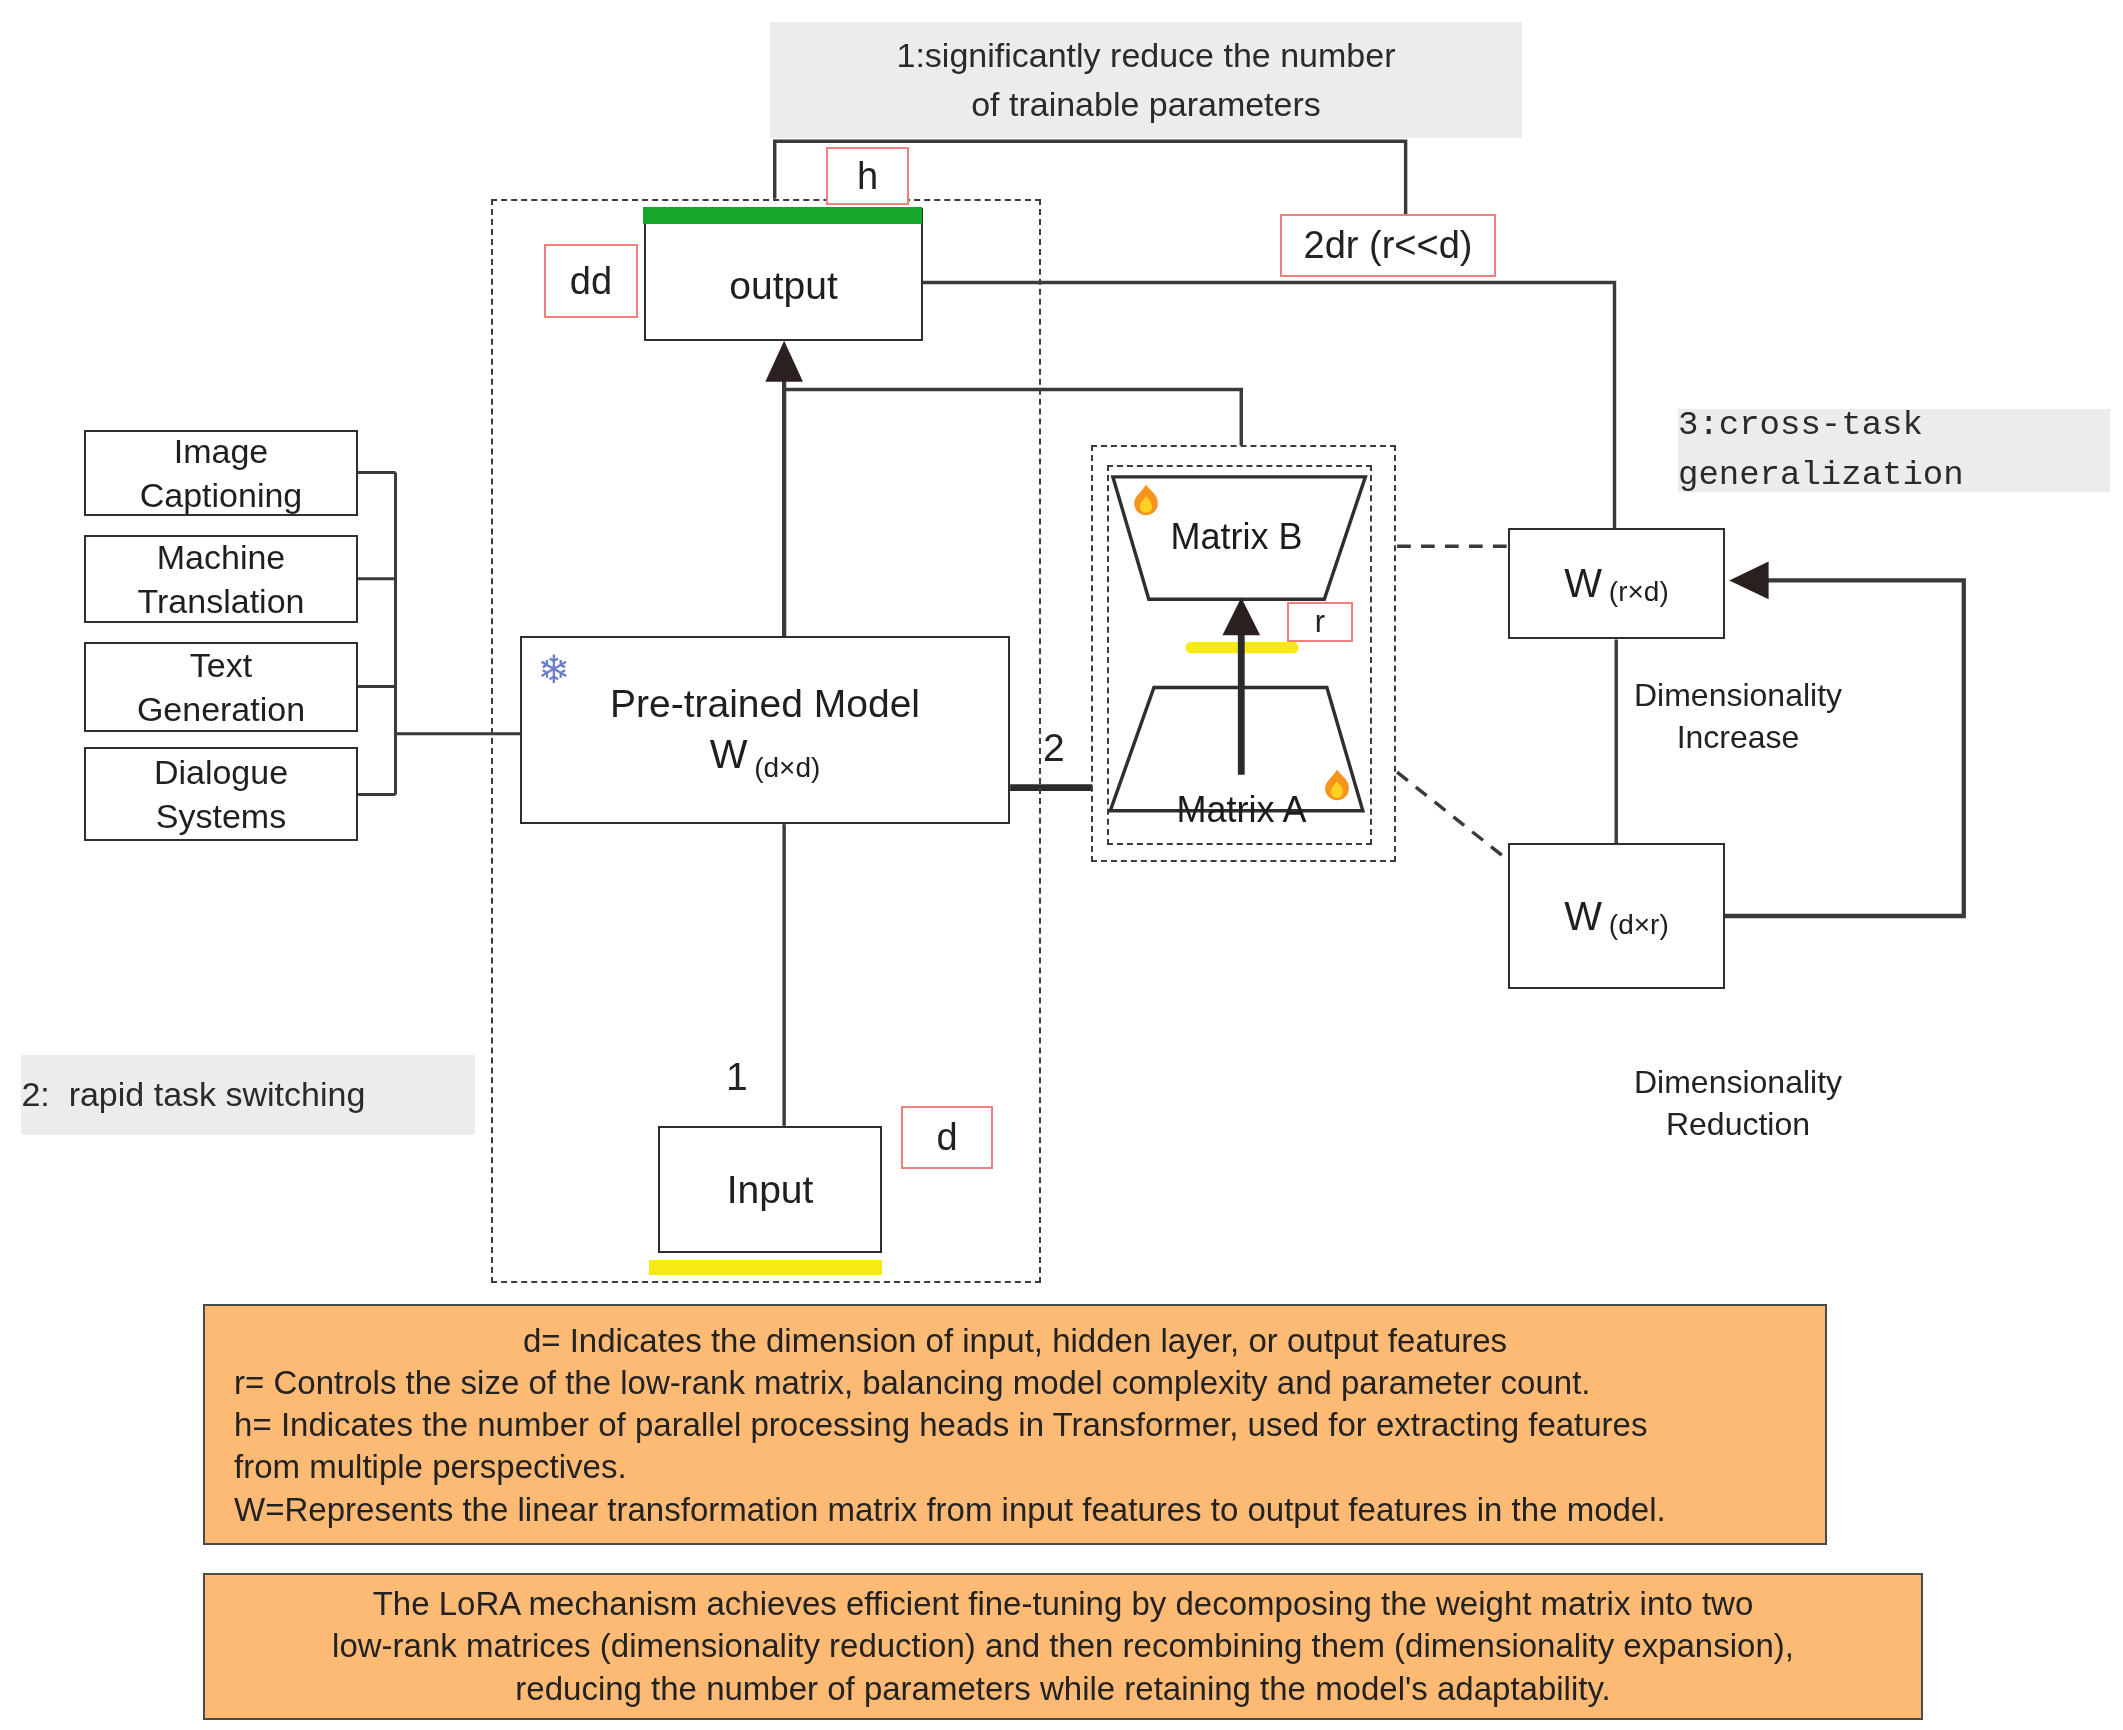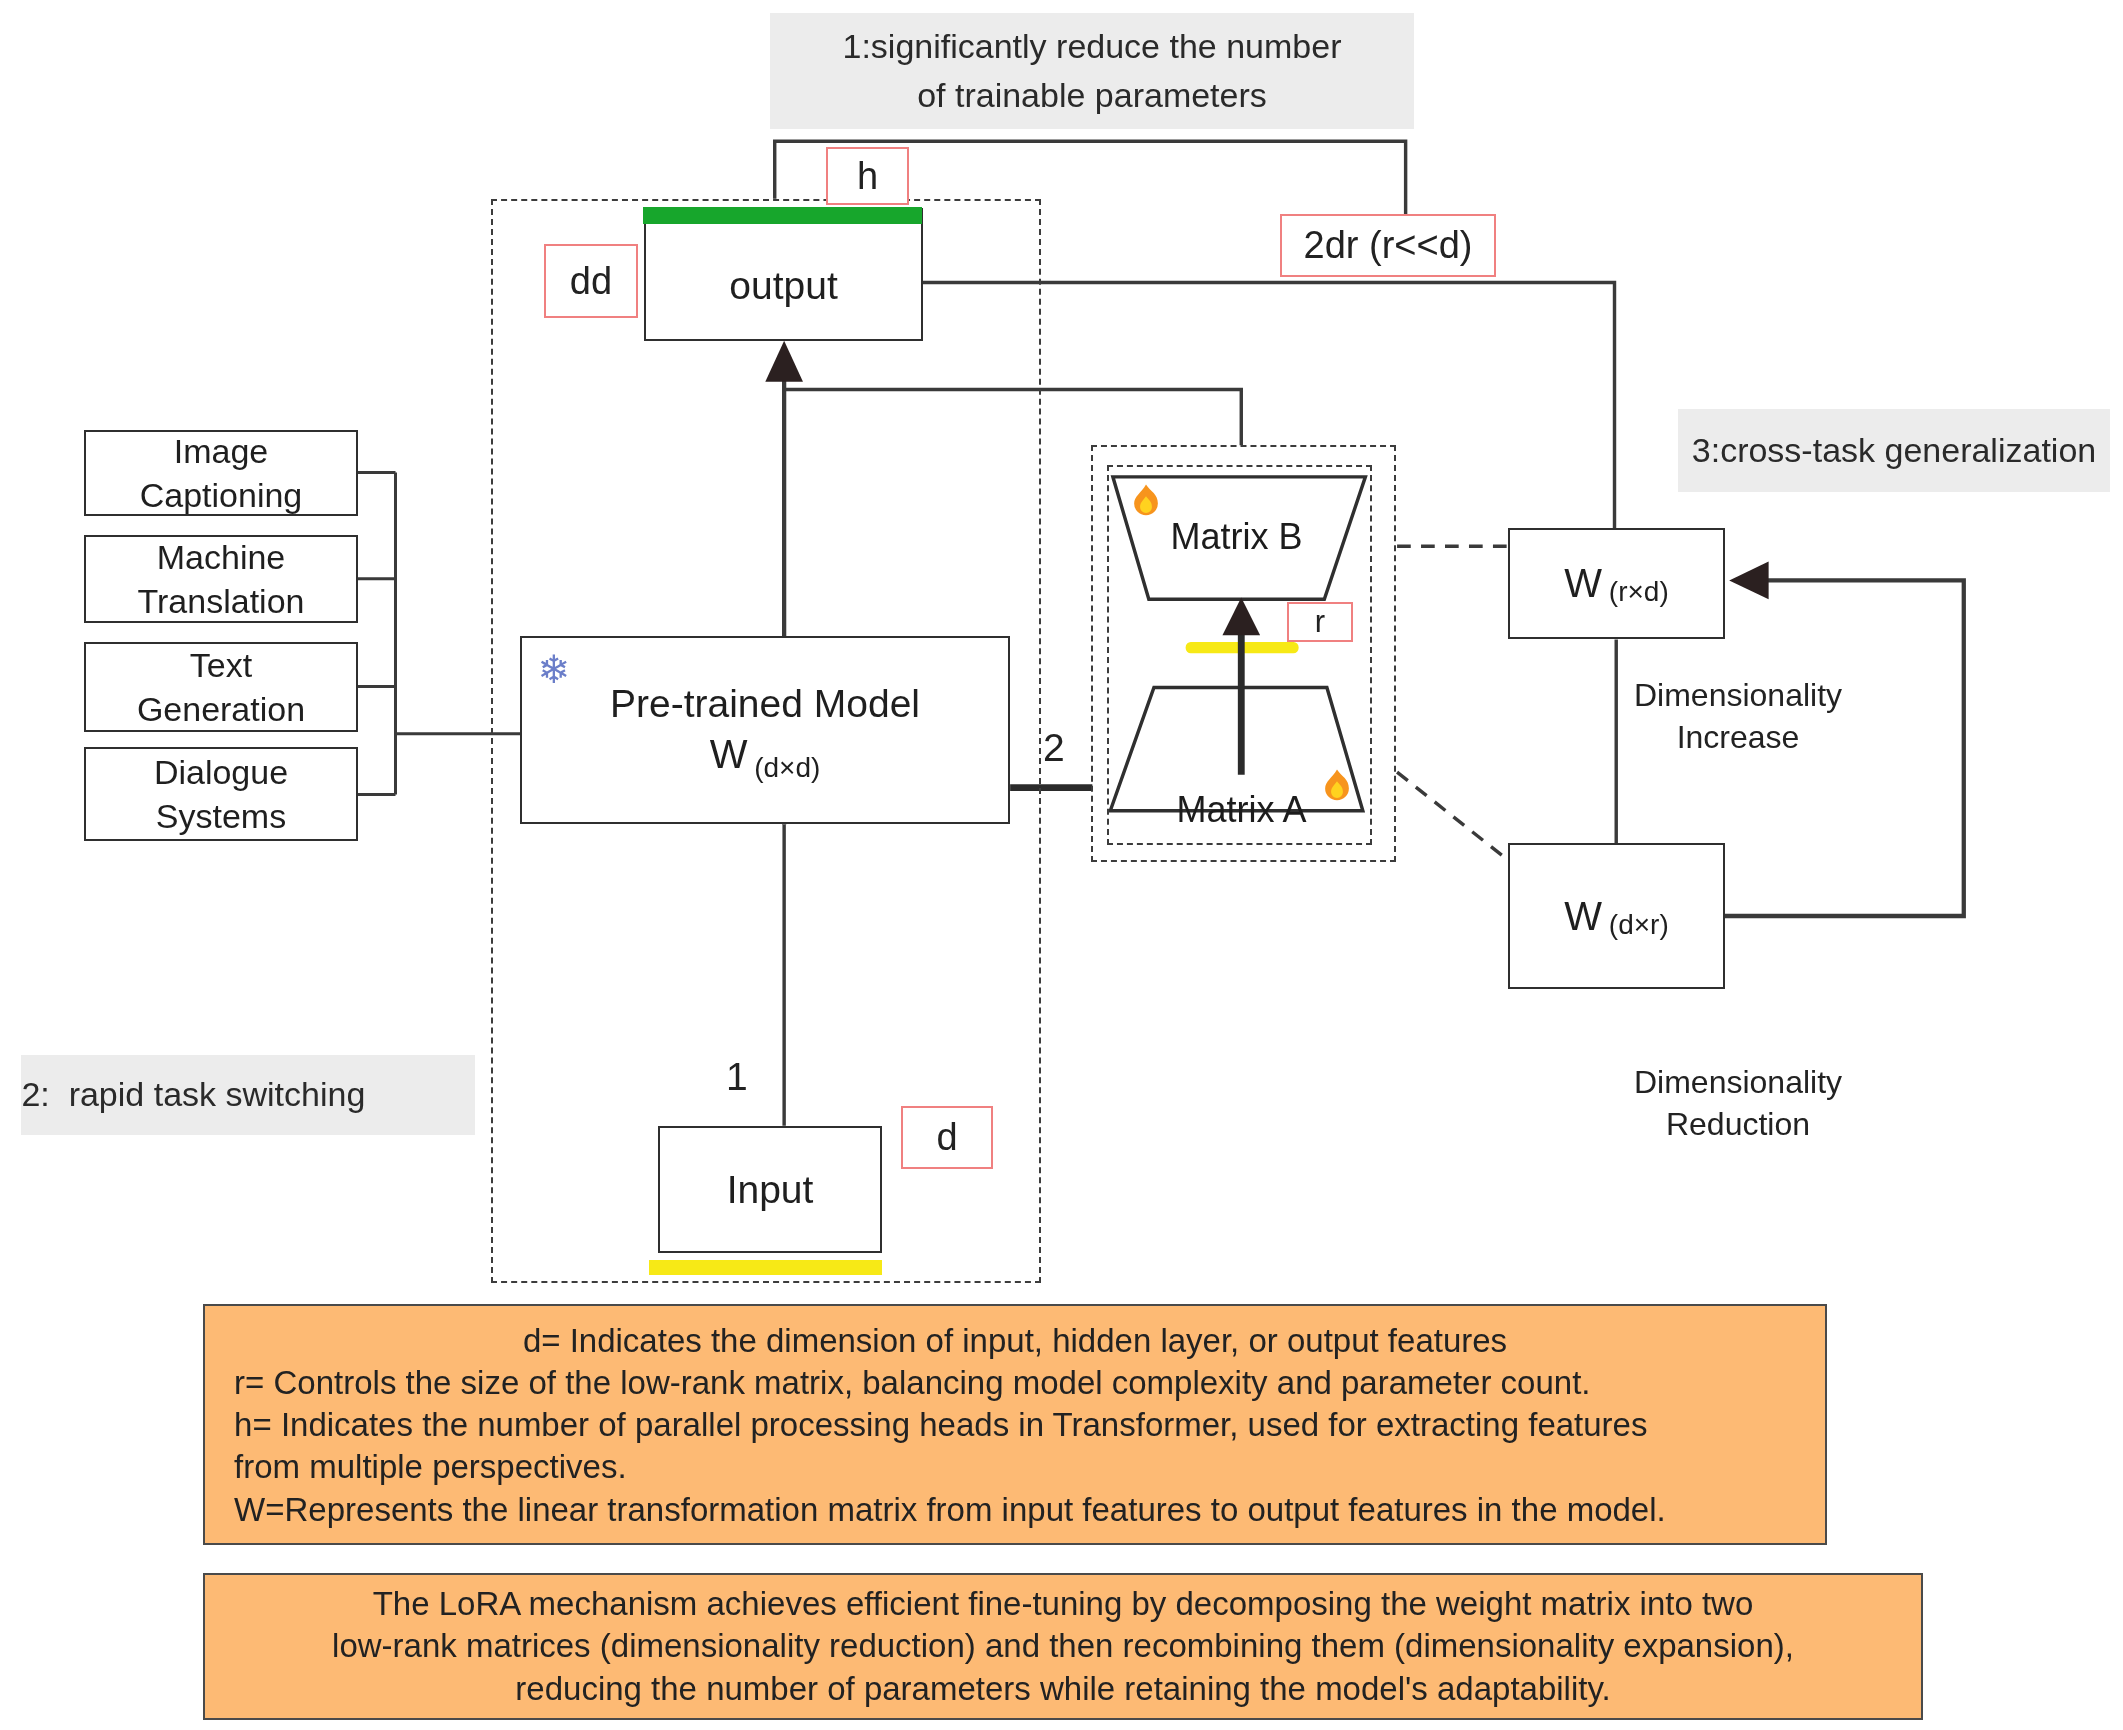--- a/index.html
+++ b/index.html
@@ -79,25 +79,25 @@
 
     <path d="M1632 638 H1762" fill="none" stroke="#3a3a3a" stroke-width="4" stroke-dasharray="16 12"></path>
     <path d="M1632 902 L1762 1005" fill="none" stroke="#3a3a3a" stroke-width="4" stroke-dasharray="16 12"></path>
 
     <path d="M1888 747 V985" fill="none" stroke="#3a3a3a" stroke-width="4"></path>
 
     <path d="M2015 1070 H2294 V678 H2062" fill="none" stroke="#3a3a3a" stroke-width="5"></path>
     <polygon points="2020,678 2066,656 2066,700" fill="#2b2020"></polygon>
   </svg>
 
-  <div class="abs note" style="left:770px; top:13px; width:644px; height:116px;">
+  <div class="abs note" style="left:770px; top:22px; width:752px; height:116px;">
     <div>1:significantly reduce the number</div>
     <div>of trainable parameters</div>
   </div>
-  <div class="abs note" style="left:1678px; top:409px; width:432px; height:83px;">
+  <div class="abs note" style="left:1678px; top:409px; width:432px; height:83px;font-family:Liberation Mono, monospace;">
     <div>3:cross-task generalization</div>
   </div>
   <div class="abs note prewrap" style="left:21.4px; top:1055px; width:454px; height:80px; align-items:flex-start; box-sizing:border-box;">
     <div class="prewrap">2:  rapid task switching</div>
   </div>
 
   <div class="abs dashedbox" style="left:491px; top:199px; width:550px; height:1084px;"></div>
   <div class="abs dashedbox" style="left:1091px; top:445px; width:305px; height:417px;"></div>
   <div class="abs dashedbox" style="left:1107px; top:465px; width:265px; height:380px; border-width:2.1px;"></div>
 

